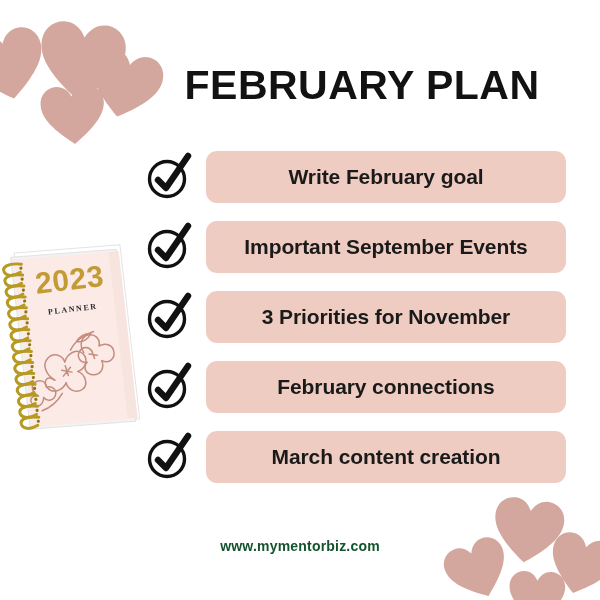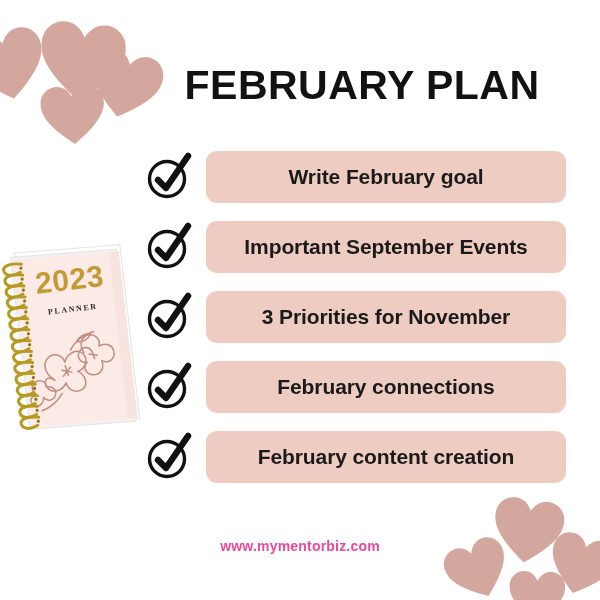--- a/index.html
+++ b/index.html
@@ -85,21 +85,21 @@
 
   
   #footer-url {
     position: absolute;
     left: 0;
     top: 538px;
     width: 600px;
     text-align: center;
     font-size: 14px;
     font-weight: bold;
-    color: #ec4899;
+    color: #14532d;
     letter-spacing: 0.2px;
     font-family: "Liberation Sans", sans-serif;
   }
 
   
   #planner {
     position: absolute;
     left: 6px;
     top: 242px;
     width: 130px;
@@ -296,21 +296,21 @@
     </div>
 
     <div class="check-row">
       <span class="check-icon">
         <svg viewBox="0 0 48 52" xmlns="http://www.w3.org/2000/svg">
           <circle cx="21" cy="28" r="17.5" fill="none" stroke="#111111" stroke-width="3.4"></circle>
           <path d="M12 29 L20 37 L42 5" fill="none" stroke="#111111" stroke-width="6.4" stroke-linecap="round" stroke-linejoin="round"></path>
         </svg>
       </span>
       <span class="pill">
-        <span class="pill-label">February content creation</span>
+        <span class="pill-label">March content creation</span>
       </span>
     </div>
 
   </div>
 
   <div id="footer-url">www.mymentorbiz.com</div>
 
 </div>
 
 </body></html>

